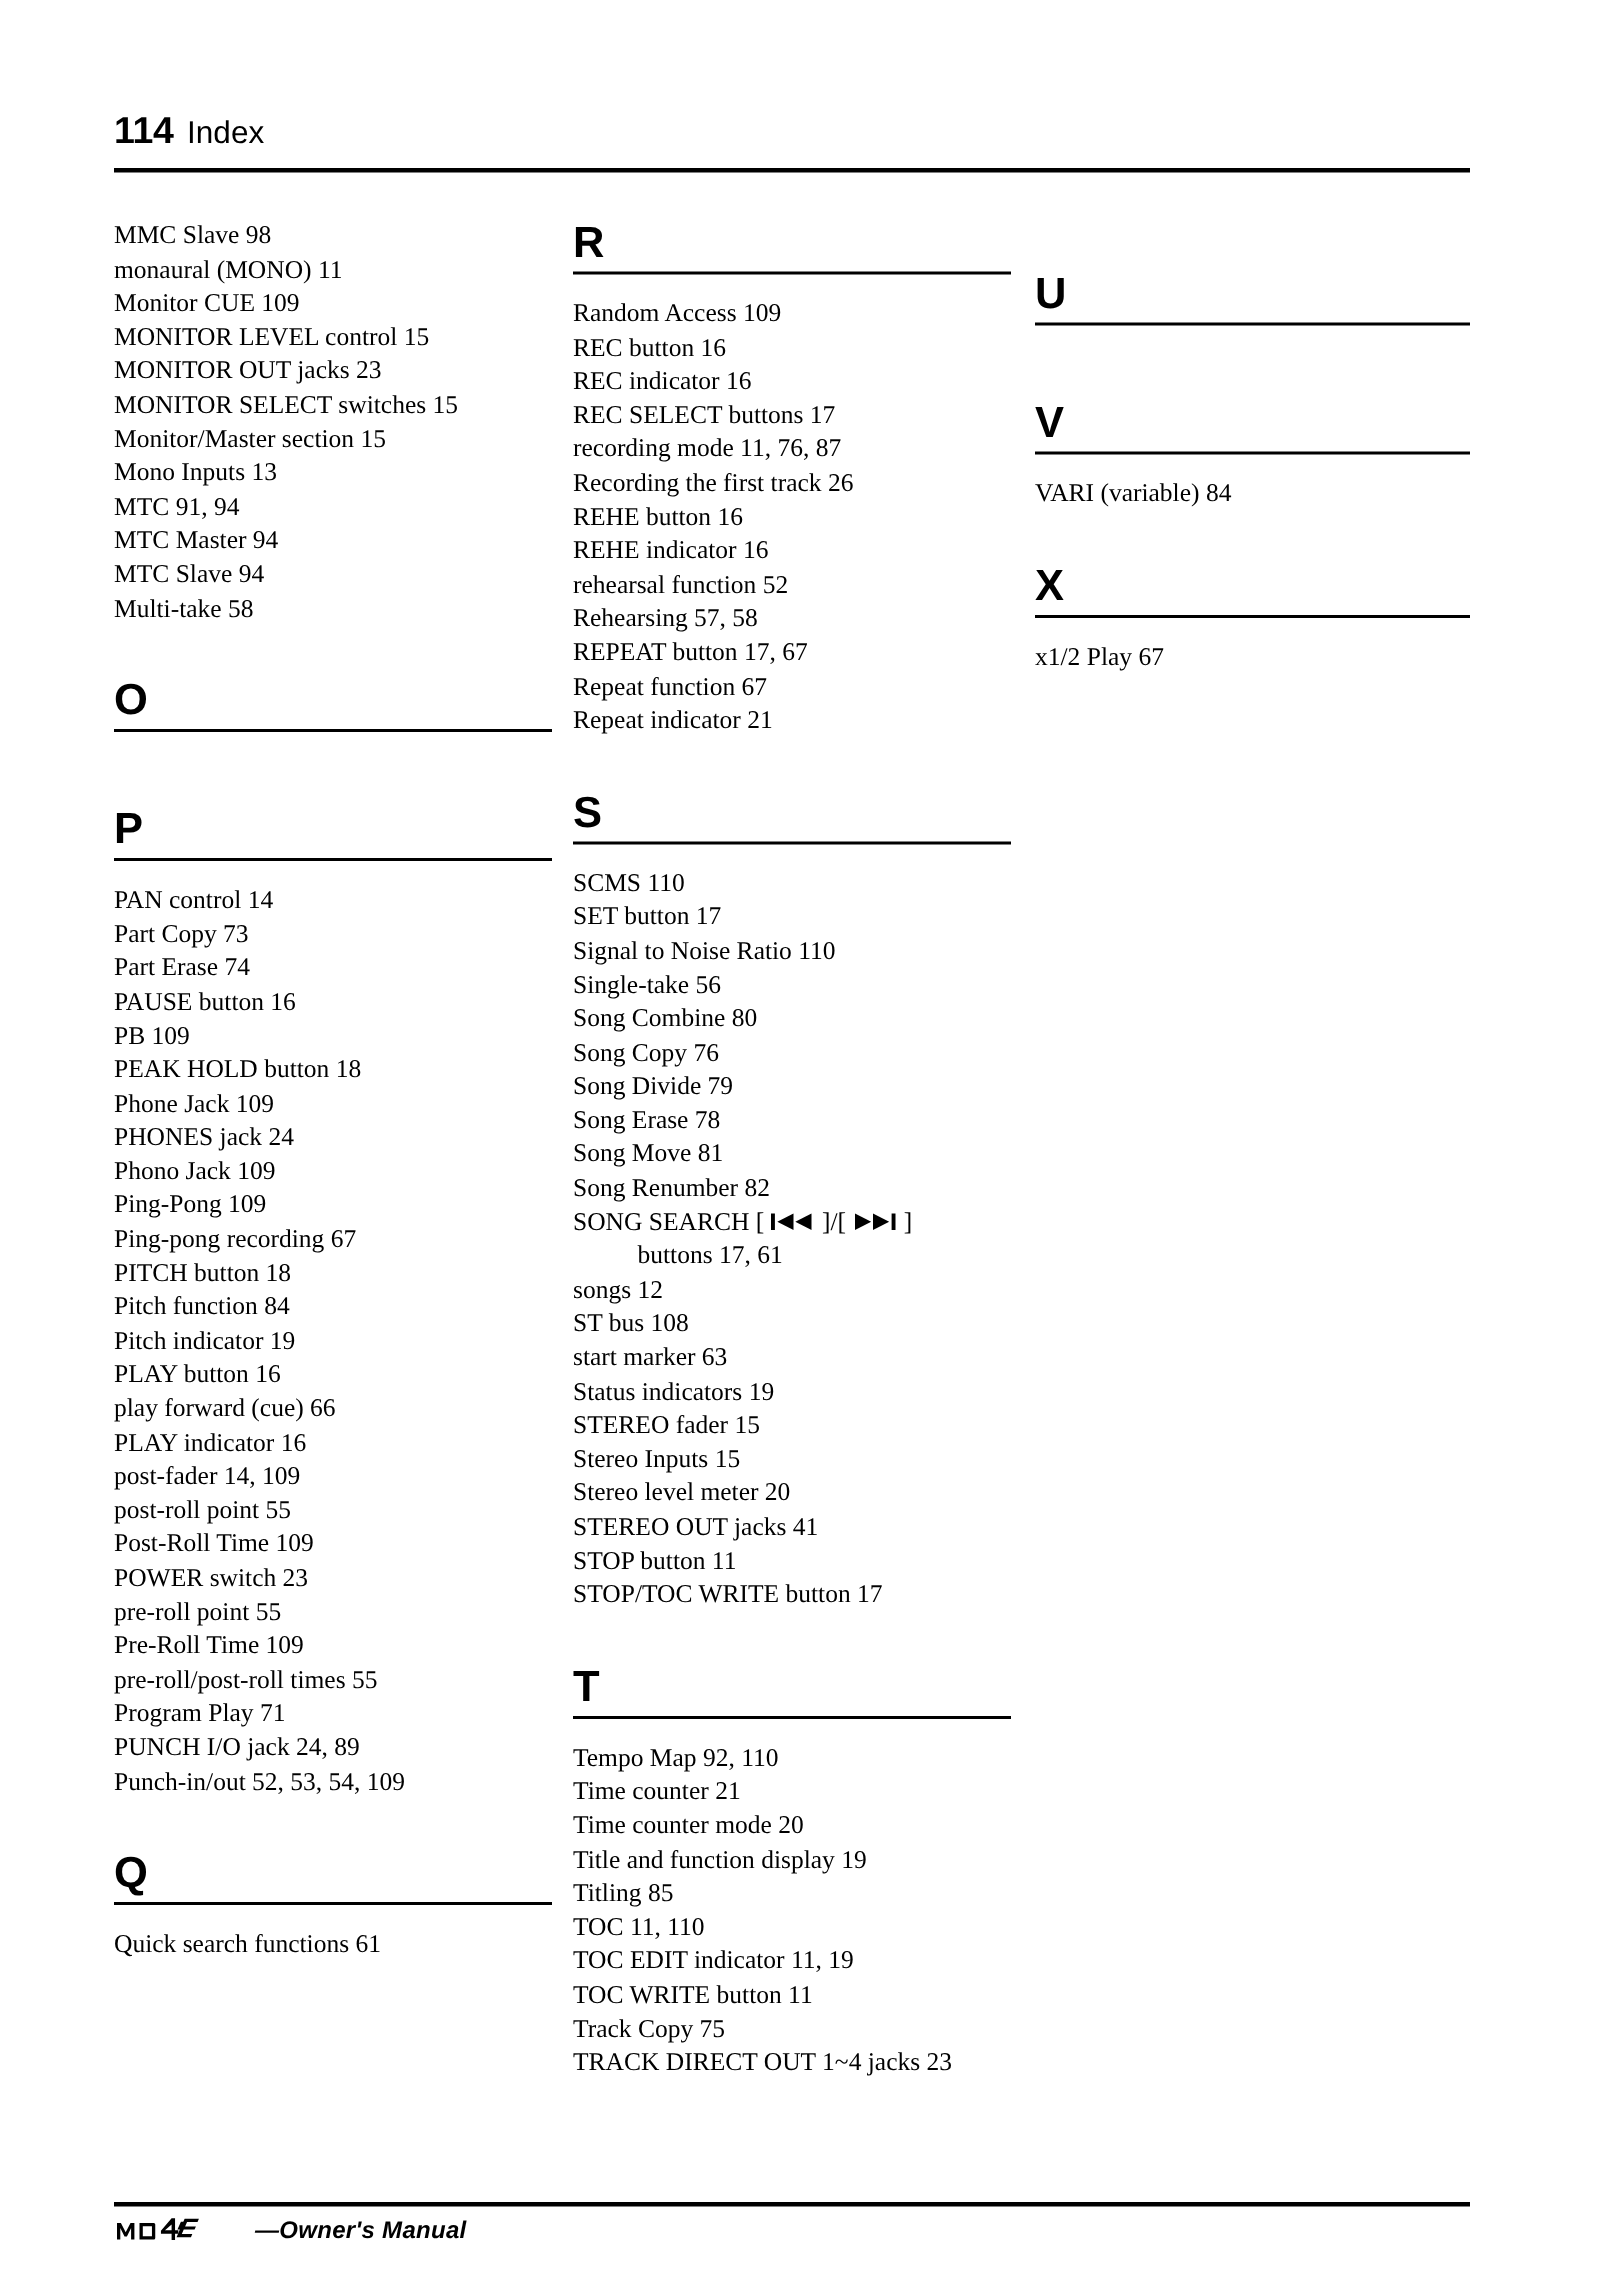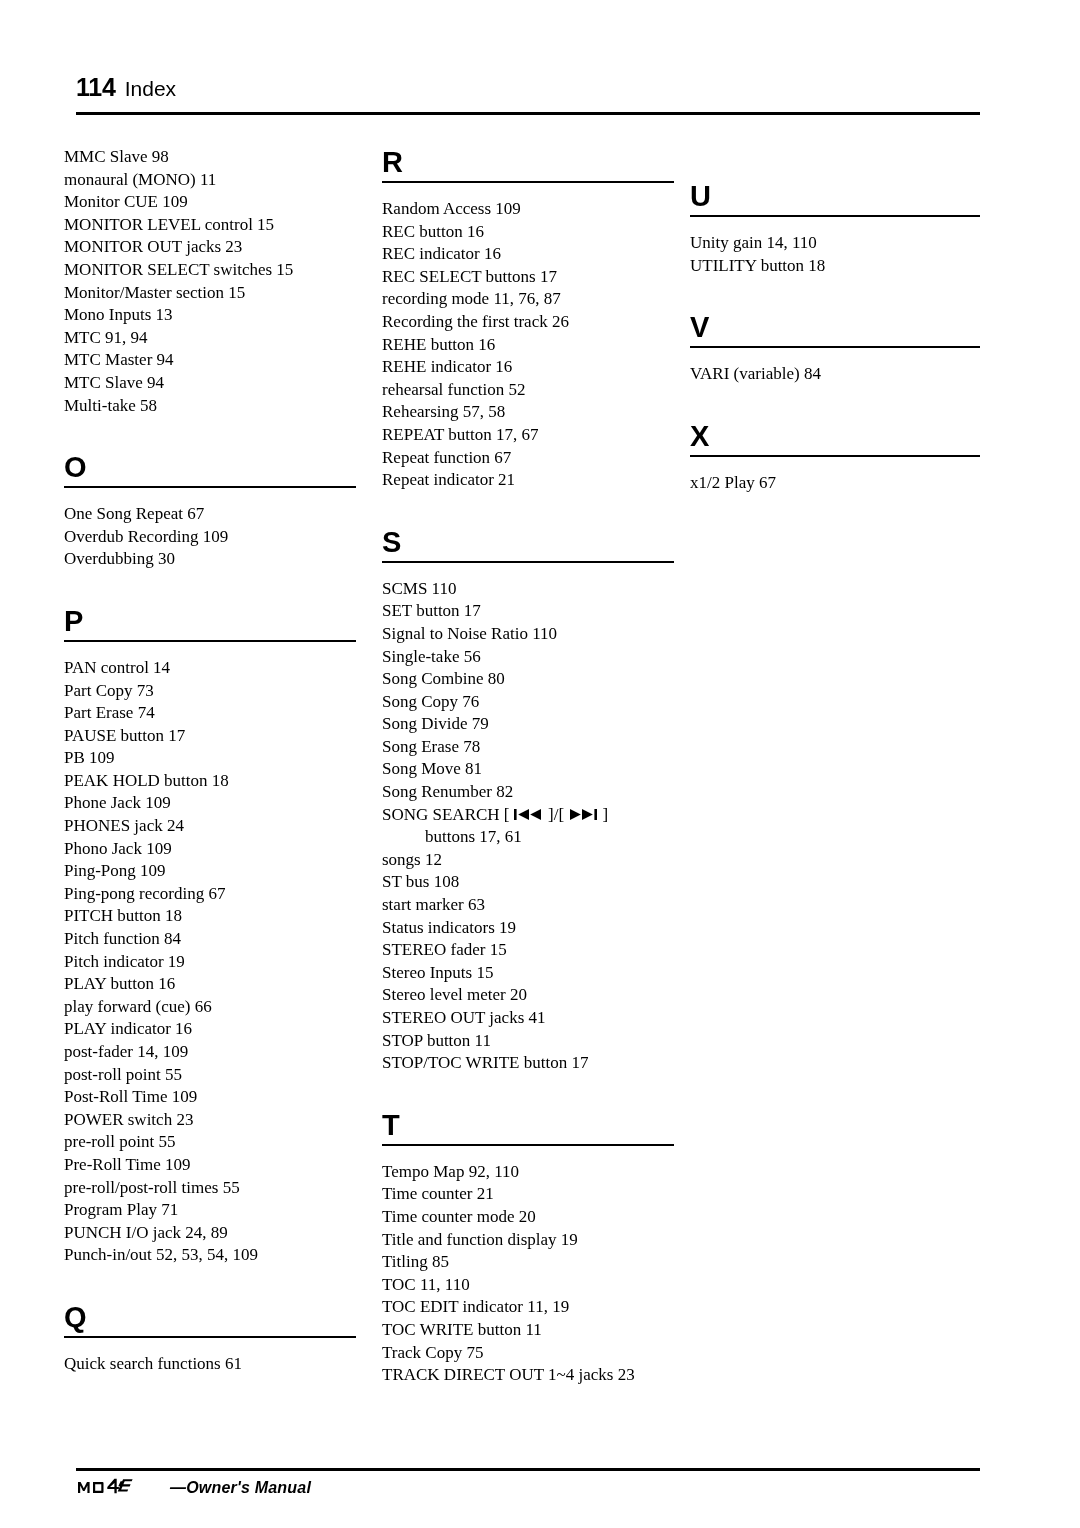--- a/index.html
+++ b/index.html
@@ -57,21 +57,21 @@
   .columns {
     position: absolute;
     left: 0;
     top: 112px;
     width: 1080px;
   }
   .col {
     position: absolute;
     top: 0;
   }
-  .col-1 { left: 64px;  width: 292px; }
+  .col-1 { left: 76px;  width: 292px; }
   .col-2 { left: 382px; width: 292px; }
   .col-3 { left: 690px; width: 290px; }
 
   
   .section {
     margin: 0;
   }
   .section-letter {
     font-family: "Liberation Sans", "DejaVu Sans", sans-serif;
     font-weight: bold;
@@ -169,35 +169,30 @@
           <div class="entry">Mono Inputs 13</div>
           <div class="entry">MTC 91, 94</div>
           <div class="entry">MTC Master 94</div>
           <div class="entry">MTC Slave 94</div>
           <div class="entry">Multi-take 58</div>
         </div>
         <div class="gap-before-section"></div>
         <div class="section">
           <div class="section-letter">O</div>
           <div class="section-rule"></div>
-          <div class="entries">
-            <div class="entry">One Song Repeat 67</div>
-            <div class="entry">Overdub Recording 109</div>
-            <div class="entry">Overdubbing 30</div>
-          </div>
         </div>
         <div class="gap-before-section"></div>
         <div class="section">
           <div class="section-letter">P</div>
           <div class="section-rule"></div>
           <div class="entries">
             <div class="entry">PAN control 14</div>
             <div class="entry">Part Copy 73</div>
             <div class="entry">Part Erase 74</div>
-            <div class="entry">PAUSE button 17</div>
+            <div class="entry">PAUSE button 16</div>
             <div class="entry">PB 109</div>
             <div class="entry">PEAK HOLD button 18</div>
             <div class="entry">Phone Jack 109</div>
             <div class="entry">PHONES jack 24</div>
             <div class="entry">Phono Jack 109</div>
             <div class="entry">Ping-Pong 109</div>
             <div class="entry">Ping-pong recording 67</div>
             <div class="entry">PITCH button 18</div>
             <div class="entry">Pitch function 84</div>
             <div class="entry">Pitch indicator 19</div>
@@ -298,24 +293,20 @@
             <div class="entry">Track Copy 75</div>
             <div class="entry">TRACK DIRECT OUT 1~4 jacks 23</div>
           </div>
         </div>
       </div>
     <div class="col col-3">
         <div class="gap-before-section"></div>
         <div class="section">
           <div class="section-letter">U</div>
           <div class="section-rule"></div>
-          <div class="entries">
-            <div class="entry">Unity gain 14, 110</div>
-            <div class="entry">UTILITY button 18</div>
-          </div>
         </div>
         <div class="gap-before-section"></div>
         <div class="section">
           <div class="section-letter">V</div>
           <div class="section-rule"></div>
           <div class="entries">
             <div class="entry">VARI (variable) 84</div>
           </div>
         </div>
         <div class="gap-before-section"></div>

